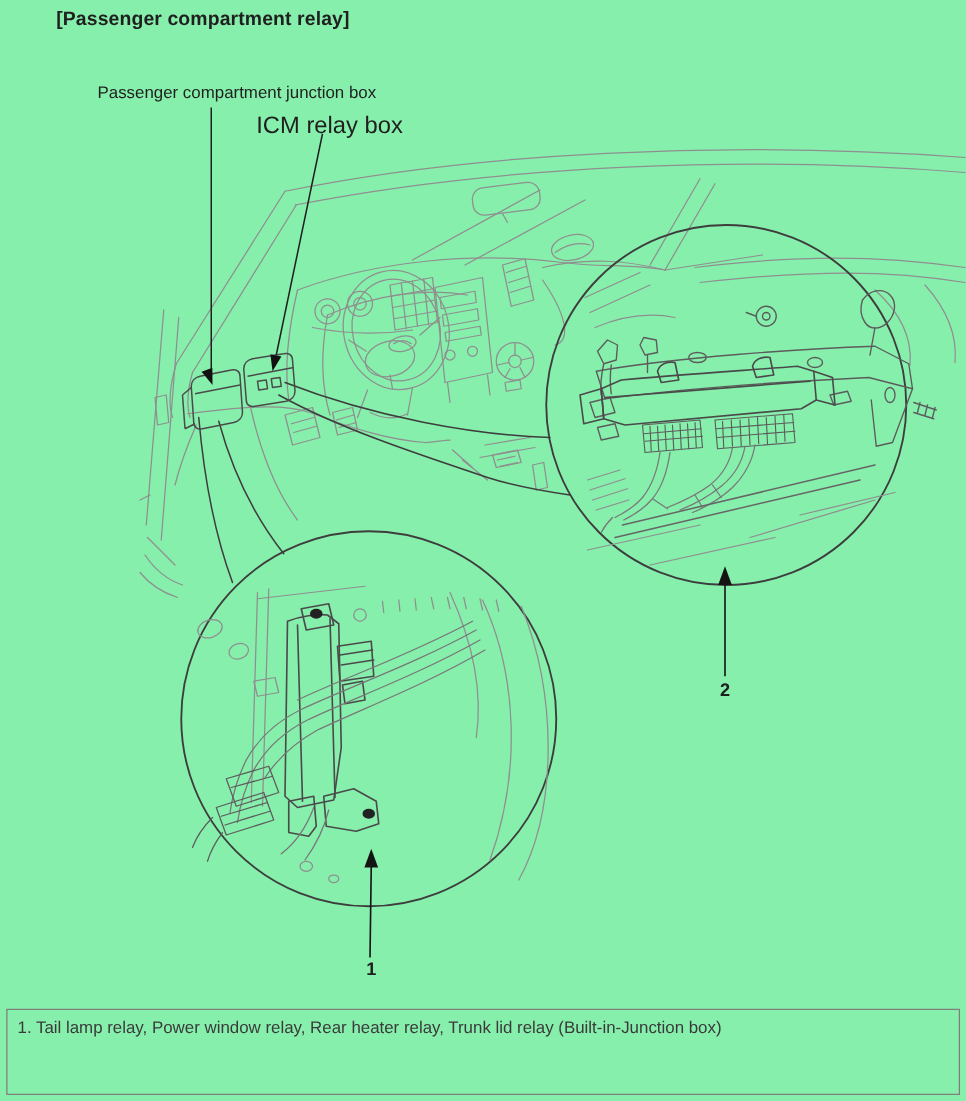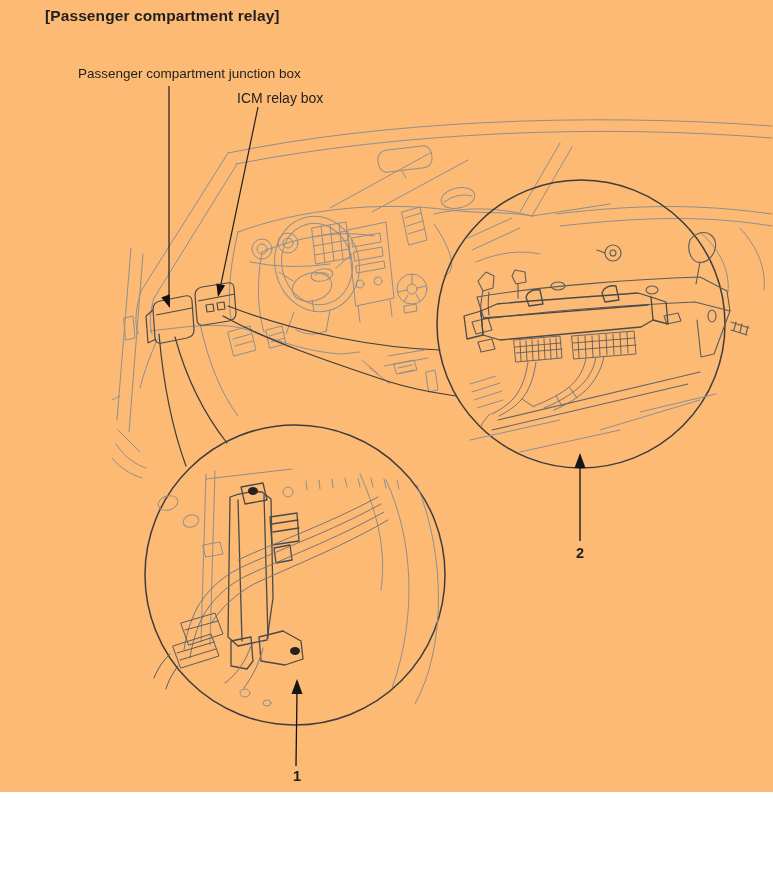--- a/index.html
+++ b/index.html
@@ -1,22 +1,22 @@
 <!DOCTYPE html>
 <html><head>
 <meta charset="utf-8">
 <style>
   html,body{margin:0;padding:0;background:#fff;}
-  #page{position:relative;width:773px;height:792px;background:#fdba74;overflow:hidden;
+  #page{position:relative;width:773px;height:881px;background:#86efac;overflow:hidden;
         font-family:"Liberation Sans", sans-serif;}
   #artwork{position:absolute;left:0;top:0;}
   .txt{position:absolute;color:#1f1f1f;white-space:nowrap;}
   #title{left:45px;top:7px;font-size:15.5px;font-weight:bold;letter-spacing:0.1px;}
   #label-junction{left:78px;top:66px;font-size:13.5px;}
-  #label-icm{left:237px;top:90px;font-size:14px;}
+  #label-icm{left:205px;top:90px;font-size:19px;}
   .callout-num{font-size:14.5px;font-weight:bold;width:16px;text-align:center;white-space:nowrap;}
   #num1{left:289px;top:768px;}
   #num2{left:572px;top:545px;}
   #legend{position:absolute;left:5px;top:807px;width:763px;height:69px;box-sizing:border-box;
           border:1px solid #7f7f7f;padding:4px 8px 3px 8px;font-size:13.5px;line-height:19.5px;
           color:#3a3a3a;white-space:normal;}
   .legend-line{white-space:normal;}
 </style>
 </head>
 <body>
@@ -287,14 +287,15 @@
     </g>
   </svg>
 
   <div id="title" class="txt">[Passenger compartment relay]</div>
   <div id="label-junction" class="txt">Passenger compartment junction box</div>
   <div id="label-icm" class="txt">ICM relay box</div>
   <div id="num1" class="txt callout-num">1</div>
   <div id="num2" class="txt callout-num">2</div>
 
   <div id="legend">
+    <div class="legend-line">1. Tail lamp relay, Power window relay, Rear heater relay, Trunk lid relay (Built-in-Junction box)</div>
   </div>
 </div>
 
 </body></html>

